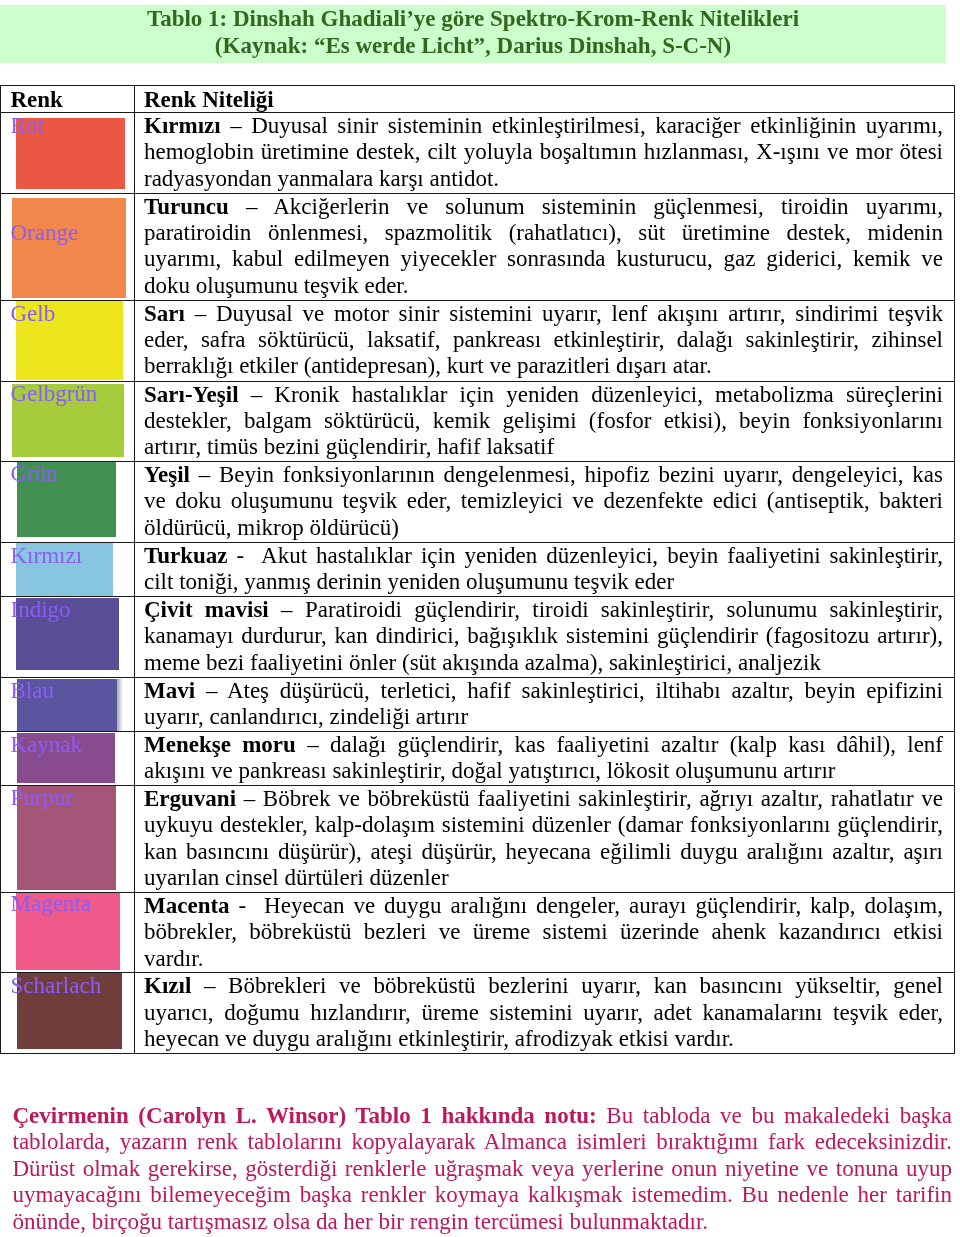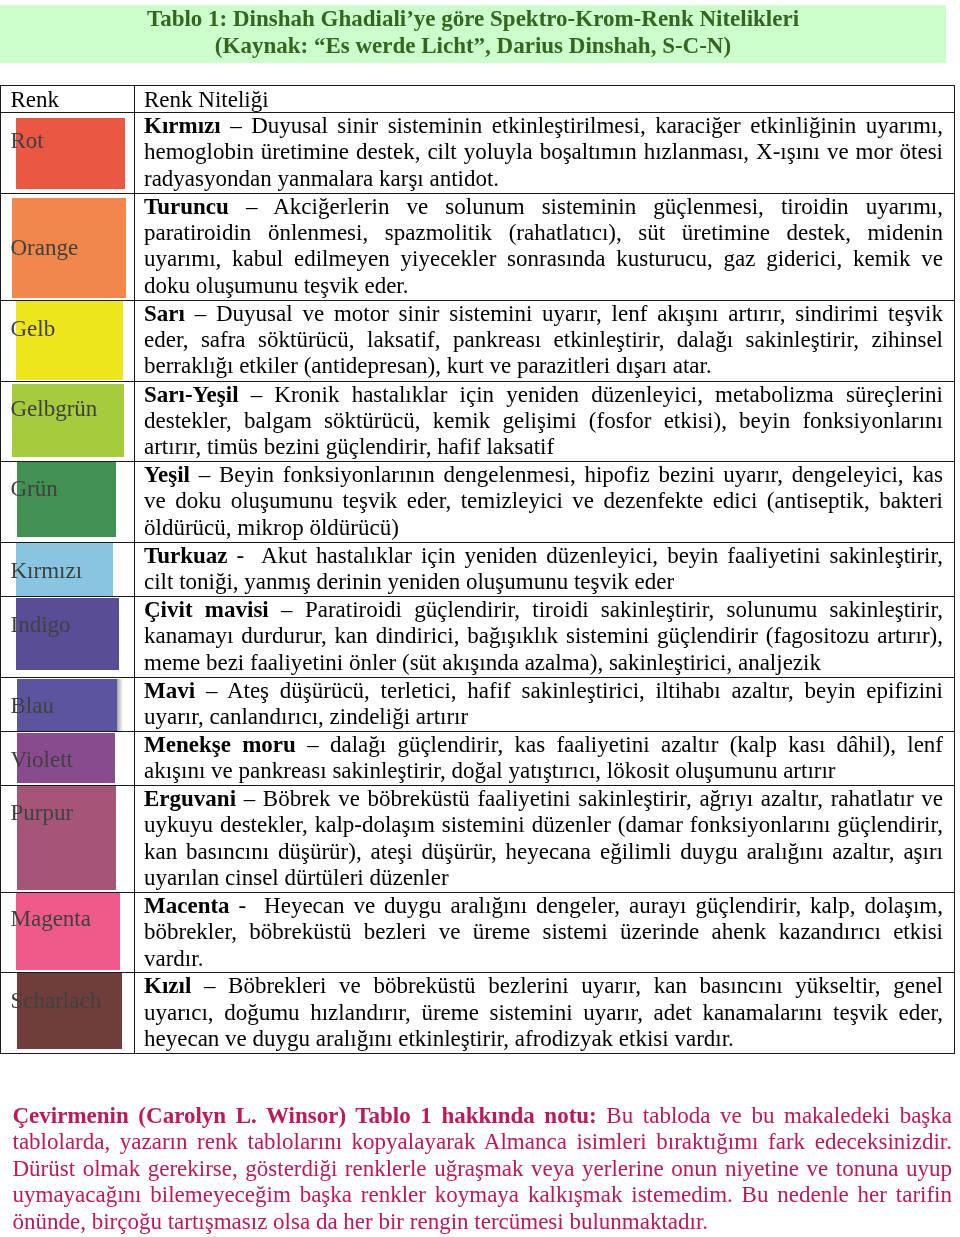--- a/index.html
+++ b/index.html
@@ -10,27 +10,27 @@
   .hdr{position:absolute;left:0;top:5px;width:946px;height:58px;background:#CCFFCC;}
   .hdr .hl{position:absolute;left:0;width:100%;text-align:center;
            font-weight:bold;font-size:23px;line-height:27.2px;color:#33661F;}
   .hdr .hl1{top:0px;}
   .hdr .hl2{top:27.2px;}
 
   table.t{position:absolute;left:0px;top:85px;width:955px;
           border-collapse:collapse;table-layout:fixed;}
   table.t td{border:1px solid #1a1a1a;padding:0;vertical-align:top;}
   col.c1{width:134px;}
-  .hd{font-weight:normal;font-size:23px;line-height:24px;padding:2px 0 0 9.5px !important;}
+  .hd{font-weight:bold;font-size:23px;line-height:24px;padding:2px 0 0 9.5px !important;}
   .hdr2{padding-left:9px !important;}
 
   .swcell{position:relative;padding:0 !important;overflow:hidden;}
   .sw{position:absolute;}
   .swshadow{position:absolute;}
-  .swlbl{position:absolute;font-size:23px;color:#404040;white-space:nowrap;margin-top:15px;}
+  .swlbl{position:absolute;font-size:23px;color:#8b5cf6;white-space:nowrap;}
 
   .desc{padding:0 11px 0 9px !important;}
   .desc p{margin:0;font-size:23px;line-height:26.45px;text-align:justify;
           text-justify:inter-word;color:#000;}
   .desc p b{font-weight:bold;}
   .sep{white-space:pre-wrap;}
 
   .note{position:absolute;left:12.5px;top:1103px;width:939.5px;
         font-size:23px;line-height:26.45px;text-align:justify;color:#be185d;}
   .note b{font-weight:bold;}
@@ -124,21 +124,21 @@
         <div class="swshadow" style="left:116px;top:1px;width:6px;height:55px;background:linear-gradient(to right,rgba(90,90,100,0.55),rgba(255,255,255,0))"></div>
         <div class="swlbl" style="left:9.5px;top:0px">Blau</div>
       </td>
       <td class="desc">
             <p><b>Mavi</b> <span class="sep">– </span><span>Ateş düşürücü, terletici, hafif sakinleştirici, iltihabı azaltır, beyin epifizini uyarır, canlandırıcı, zindeliği artırır</span></p>
           </td>
     </tr>
     <tr style="height:54px">
       <td class="swcell">
         <div class="sw" style="left: 16px; top: 1px; width: 98px; height: 50px; background-color: rgb(136, 75, 142);"></div>
-        <div class="swlbl" style="left:9.5px;top:0px">Violett</div>
+        <div class="swlbl" style="left:9.5px;top:0px">Kaynak</div>
       </td>
       <td class="desc">
             <p><b>Menekşe moru</b> <span class="sep">– </span><span>dalağı güçlendirir, kas faaliyetini azaltır (kalp kası dâhil), lenf akışını ve pankreası sakinleştirir, doğal yatıştırıcı, lökosit oluşumunu artırır</span></p>
           </td>
     </tr>
     <tr style="height:107px">
       <td class="swcell">
         <div class="sw" style="left: 16px; top: 0px; width: 99px; height: 104px; background-color: rgb(165, 86, 120);"></div>
         <div class="swlbl" style="left:9.5px;top:-1px">Purpur</div>
       </td>

